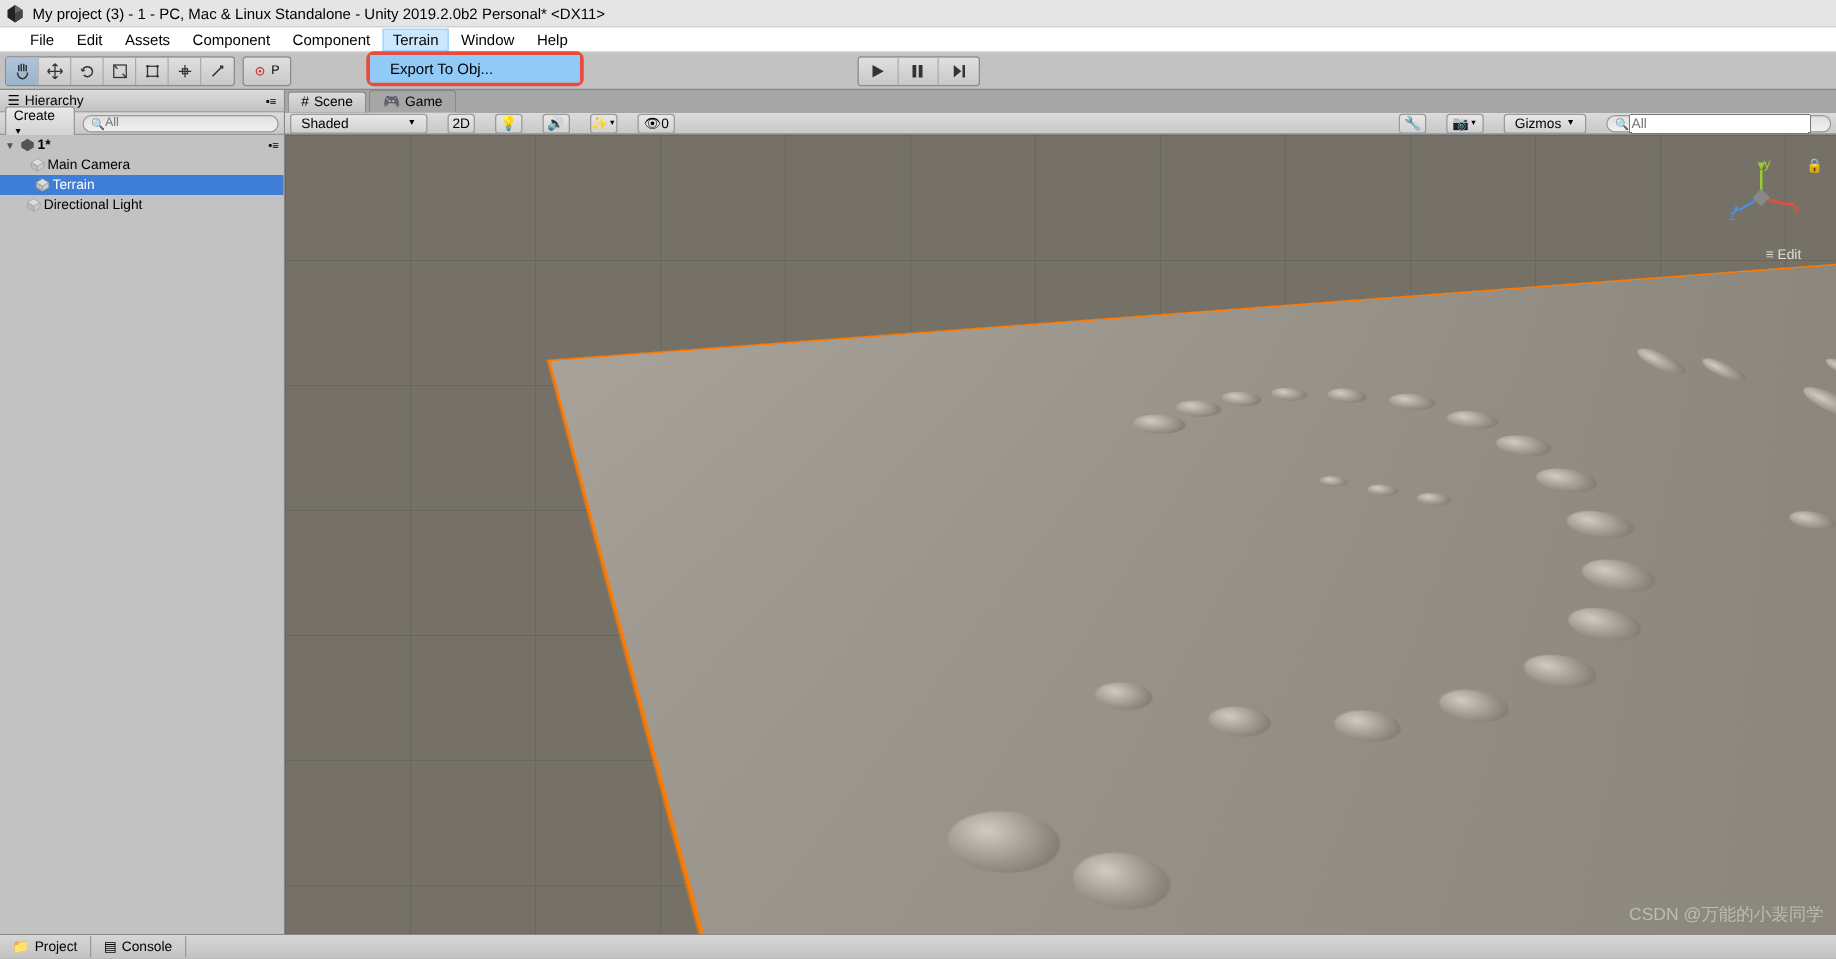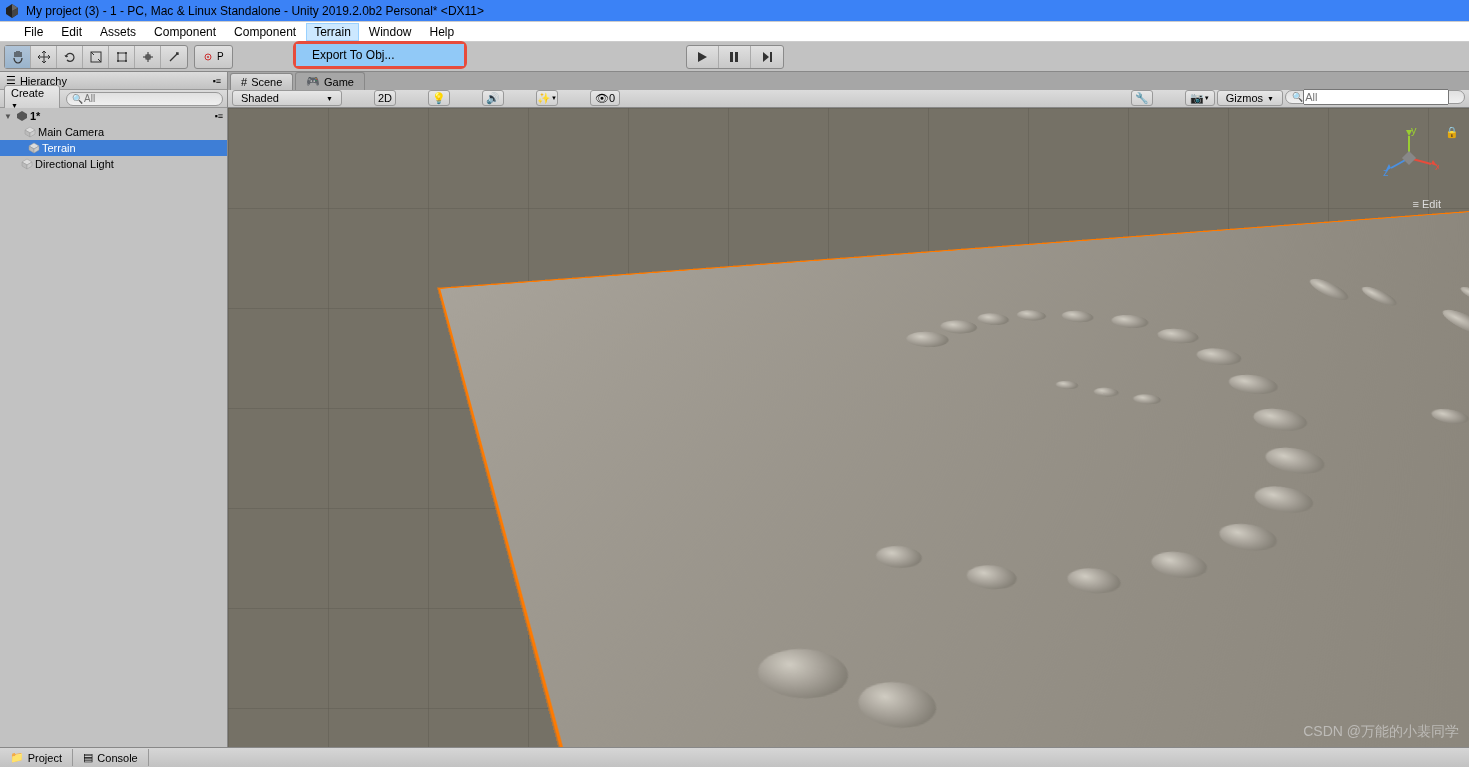--- a/index.html
+++ b/index.html
@@ -1,18 +1,18 @@
 <!DOCTYPE html>
 <html><head>
 <meta charset="utf-8">
 <style>
 * { margin:0; padding:0; box-sizing:border-box; font-family:"Segoe UI",Arial,sans-serif; font-size:11px; user-select:none; }
 body { width:1469px; height:767px; background:#c2c2c2; overflow:hidden; position:relative; }
 
-.titlebar { height:22px; background:#3b82f6; display:flex; align-items:center; padding:0 4px; border-bottom:1px solid #ccc; }
+.titlebar { height:22px; background:#e5e5e5; display:flex; align-items:center; padding:0 4px; border-bottom:1px solid #ccc; }
 .titlebar .logo { width:16px; height:16px; margin-right:6px; display:flex; align-items:center; justify-content:center; }
 .titlebar .title { font-size:12px; color:#000; }
 
 .menubar { height:20px; background:#fff; display:flex; align-items:center; padding:0 16px; gap:2px; border-bottom:1px solid #ccc; }
 .menubar .item { padding:2px 8px; font-size:12px; cursor:default; }
 .menubar .item.open { background:#cce8ff; border:1px solid #99d1ff; padding:1px 7px; }
 
 .toolbar { height:30px; background:#c2c2c2; display:flex; align-items:center; padding:0 4px; position:relative; border-bottom:1px solid #888; }
 .toolgroup { display:flex; background:linear-gradient(#e0e0e0,#c8c8c8); border:1px solid #8a8a8a; border-radius:3px; margin-right:6px; }
 .toolbtn { width:26px; height:22px; display:flex; align-items:center; justify-content:center; border-right:1px solid #aaa; }
@@ -39,23 +39,23 @@
 .tree-row { display:flex; align-items:center; height:16px; padding:0 4px; gap:2px; font-size:11px; }
 .tree-row.scene { font-weight:bold; }
 .tree-row.selected { background:#3e7ed6; color:#fff; }
 .tree-row .arrow { width:10px; font-size:8px; color:#555; }
 .tree-row .cube { width:12px; height:12px; display:inline-block; }
 
 .scene-area { flex:1; display:flex; flex-direction:column; background:#383838; }
 .scene-tabs { height:18px; background:#a6a6a6; display:flex; align-items:flex-end; }
 .scene-tab { padding:2px 10px; background:linear-gradient(#dcdcdc,#c2c2c2); border:1px solid #888; border-bottom:none; border-radius:3px 3px 0 0; margin-left:2px; display:flex; align-items:center; gap:4px; font-size:11px; }
 .scene-tab.inactive { background:#a6a6a6; border-color:#888; }
-.scene-toolbar { height:18px; background:linear-gradient(#dcdcdc,#c8c8c8); display:flex; align-items:flex-start; padding:0 4px; gap:2px; border-bottom:1px solid #888; }
+.scene-toolbar { height:18px; background:linear-gradient(#dcdcdc,#c8c8c8); display:flex; align-items:center; padding:0 4px; gap:16px; border-bottom:1px solid #888; }
 .scene-toolbar .dd { padding:1px 8px; background:linear-gradient(#e8e8e8,#d0d0d0); border:1px solid #999; border-radius:3px; font-size:10px; display:flex; align-items:center; gap:4px; }
-.scene-toolbar .mini { width:22px; height:16px; background:linear-gradient(#e8e8e8,#d0d0d0); border:1px solid #999; border-radius:3px; display:flex; align-items:center; justify-content:center; font-size:9px;margin-left:30px; }
+.scene-toolbar .mini { width:22px; height:16px; background:linear-gradient(#e8e8e8,#d0d0d0); border:1px solid #999; border-radius:3px; display:flex; align-items:center; justify-content:center; font-size:9px; }
 .scene-toolbar .spacer { flex:1; }
 .scene-toolbar .search { width:180px; display:flex; align-items:center; background:linear-gradient(#e0e0e0,#f0f0f0); border:1px solid #999; border-radius:8px; padding:0 6px; height:14px; }
 
 .viewport { flex:1; position:relative; background:#757166; overflow:hidden; }
 .grid { position:absolute; inset:0; background:
   linear-gradient(rgba(90,87,78,.4) 1px, transparent 1px) 0 0/100px 100px,
   linear-gradient(90deg, rgba(90,87,78,.4) 1px, transparent 1px) 0 0/100px 100px; }
 .terrain-plane { position:absolute; left:210px; top:180px; width:1400px; height:700px; background:linear-gradient(135deg,#a8a39a 0%,#8f8a80 50%,#767166 100%); transform:perspective(1200px) rotateX(58deg) rotateZ(-8deg); transform-origin:top left; border:2px solid #ff7a00; box-shadow:0 0 0 1px rgba(255,122,0,.4); }
 .bump { position:absolute; background:radial-gradient(ellipse at 40% 30%,#d0ccc2 0%,#a8a39a 40%,#6a665c 100%); border-radius:50%; }
 .gizmo { position:absolute; top:20px; right:30px; width:60px; height:60px; }

